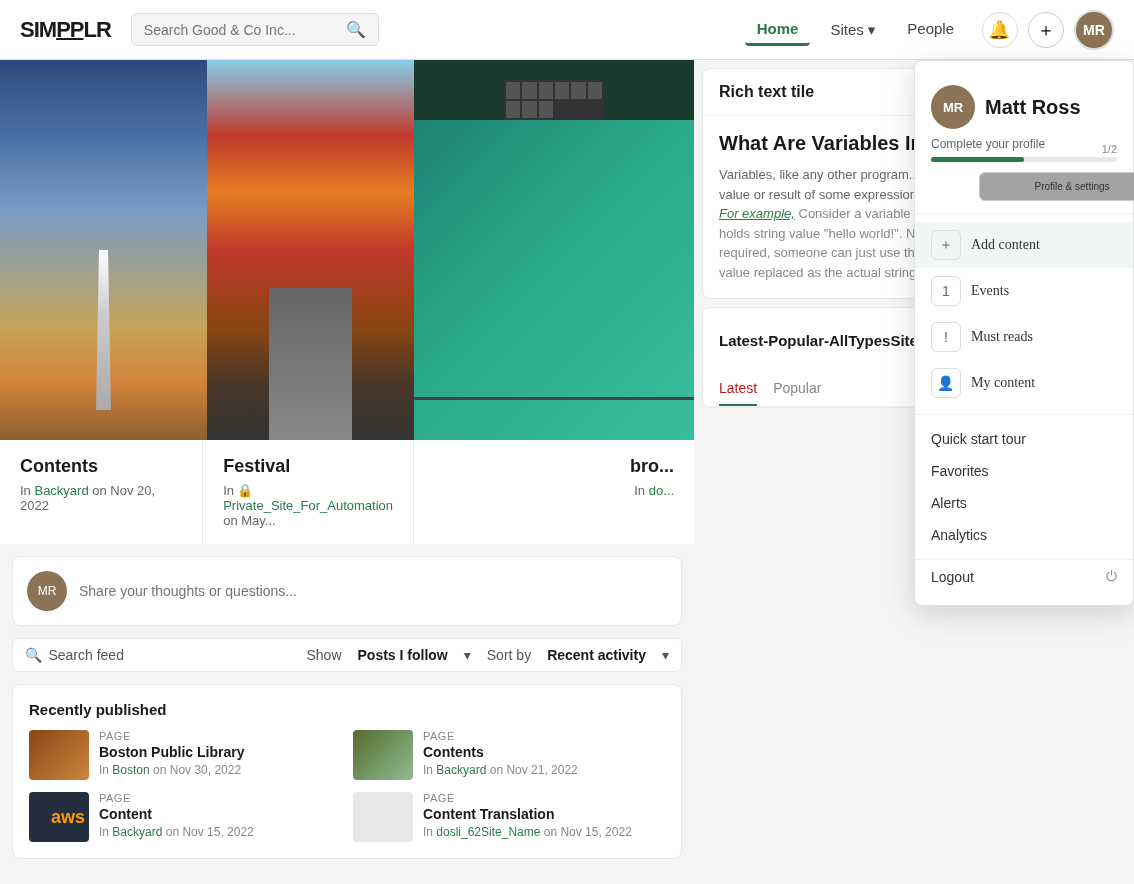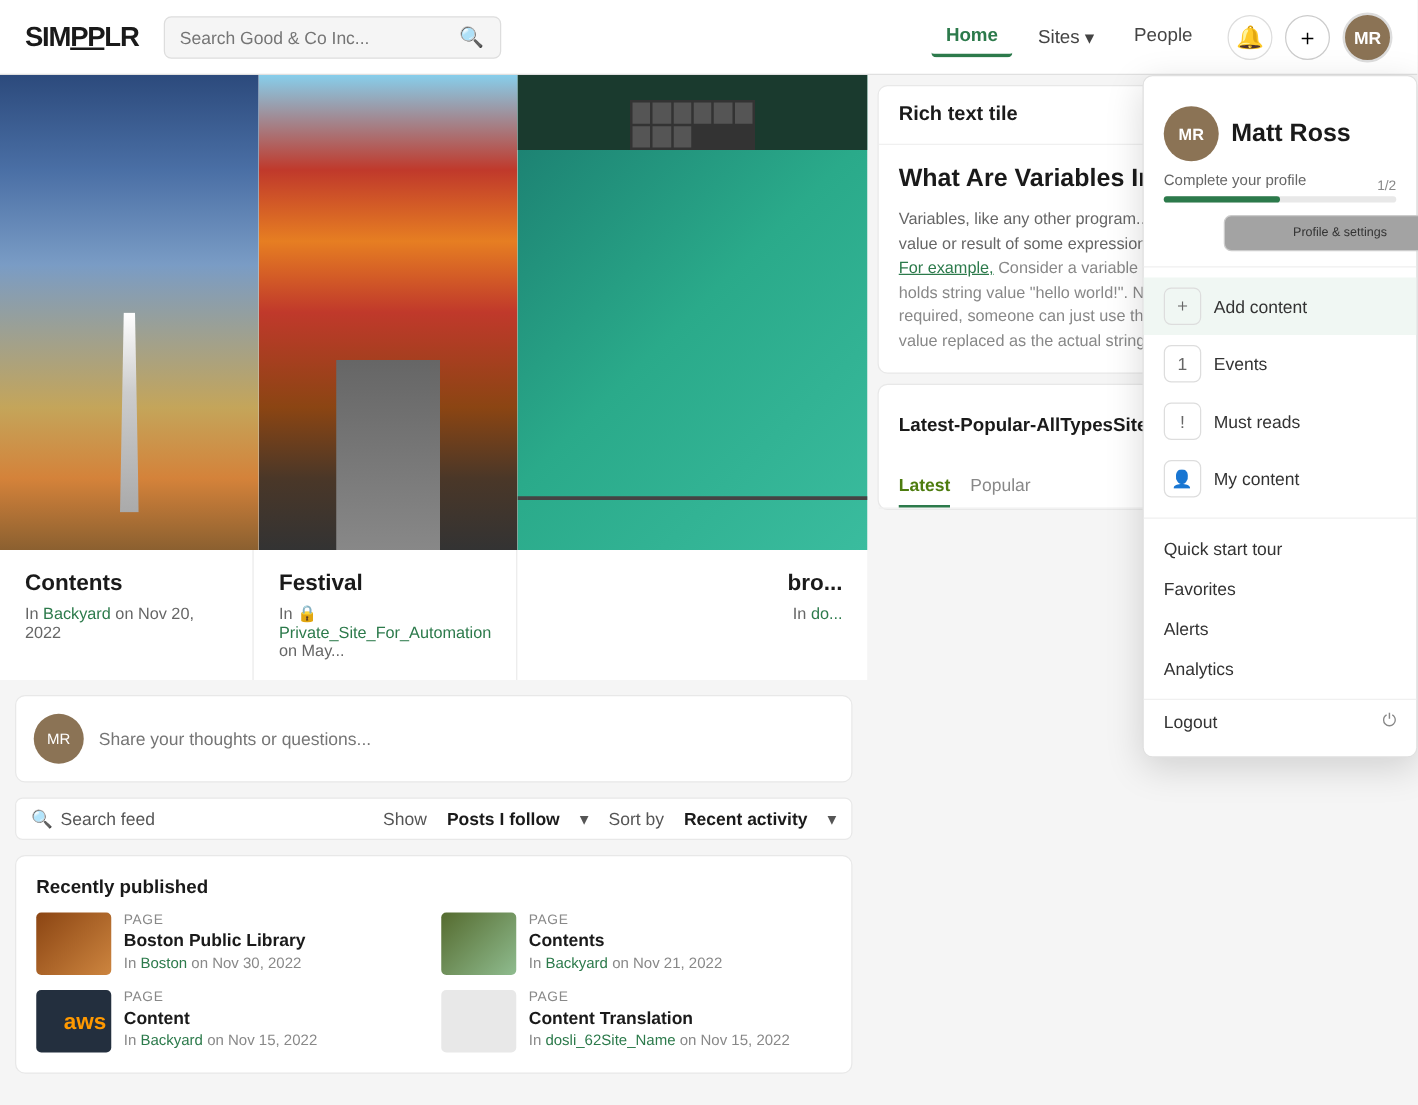--- a/index.html
+++ b/index.html
@@ -12,21 +12,21 @@
       position: relative; z-index: 100;
     }
     .logo {
       font-size: 22px; font-weight: 700; letter-spacing: -1px;
       color: #1a1a1a; margin-right: 20px; white-space: nowrap;
     }
     .logo span { text-decoration: underline; text-decoration-thickness: 2px; }
     .search-bar {
       display: flex; align-items: center; background: #f5f5f5;
       border: 1px solid #ddd; border-radius: 6px; padding: 6px 12px;
-      width: 270px; margin-right: auto;
+      width: 248px; margin-right: auto;
     }
     .search-bar input {
       border: none; background: transparent; font-size: 14px; color: #333;
       width: 240px; outline: none;
     }
     .search-icon-svg { color: #999; font-size: 16px; }
     .nav-links { display: flex; gap: 8px; margin-right: 16px; }
     .nav-link {
       font-size: 15px; color: #444; text-decoration: none;
       padding: 6px 12px; border-radius: 4px; cursor: pointer;
@@ -164,52 +164,52 @@
     .dropdown-item {
       display: flex; align-items: center; gap: 10px;
       padding: 8px 16px; cursor: pointer; font-size: 14px; color: #333;
     }
     .dropdown-item.active { background: #f0f7f3; }
     .dropdown-icon {
       width: 30px; height: 30px; border-radius: 6px; border: 1px solid #ddd;
       display: flex; align-items: center; justify-content: center;
       font-size: 14px; color: #666; flex-shrink: 0;
     }
-    .dropdown-label { flex: 1; }
+    .dropdown-label { flex: 1; font-family: Liberation Serif, serif; }
     .dropdown-arrow { color: #aaa; font-size: 12px; }
     .dropdown-manage { display: flex; align-items: center; justify-content: space-between; padding: 8px 16px; font-size: 14px; color: #333; cursor: pointer; }
     .simple-items { padding: 8px 0; }
     .simple-item { padding: 8px 16px; font-size: 14px; color: #333; cursor: pointer; }
     .logout-item {
       display: flex; align-items: center; justify-content: space-between;
       padding: 8px 16px; font-size: 14px; color: #333; cursor: pointer;
       border-top: 1px solid #f0f0f0;
     }
     .logout-power { color: #888; }
 
     
     .rich-text-panel {
       background: #fff; border-radius: 8px; margin: 8px;
       border: 1px solid #e8e8e8; overflow: hidden;
     }
     .rich-text-header { padding: 14px 16px; font-size: 16px; font-weight: 600; color: #1a1a1a; border-bottom: 1px solid #f0f0f0; }
     .rich-text-body { padding: 16px; }
     .rich-text-title { font-size: 20px; font-weight: 700; color: #1a1a1a; margin-bottom: 10px; }
     .rich-text-content { font-size: 13px; color: #666; line-height: 1.5; }
-    .rich-text-example { font-size: 13px; color: #2c7a4b; text-decoration: underline; }
+    .rich-text-example { font-size: 13px; color: #2c7a4b; text-decoration: underline; font-style: italic; }
     .rich-text-para { margin-top: 8px; font-size: 13px; color: #888; line-height: 1.5; }
 
     
     .latest-panel { background: #fff; border-radius: 8px; margin: 8px; border: 1px solid #e8e8e8; }
     .latest-header { display: flex; align-items: center; justify-content: space-between; padding: 14px 16px; }
     .latest-title { font-size: 15px; font-weight: 600; color: #1a1a1a; }
     .latest-more { color: #888; font-size: 18px; cursor: pointer; }
     .latest-tabs { display: flex; padding: 0 16px; border-bottom: 1px solid #f0f0f0; gap: 16px; }
     .latest-tab { padding: 8px 0; font-size: 14px; color: #888; cursor: pointer; border-bottom: 2px solid transparent; }
-    .latest-tab.active { color: #4d7c0f; border-bottom: 2px solid #2c7a4b; font-weight: 700; }
+    .latest-tab.active { color: #b91c1c; border-bottom: 2px solid #2c7a4b; font-weight: 400; }
     .latest-edit-icon {
       width: 36px; height: 36px; border-radius: 50%; background: #f0f0f0;
       display: flex; align-items: center; justify-content: center; cursor: pointer; margin-left: 8px;
     }
 
     
     ::-webkit-scrollbar { width: 0; }
   </style>
 </head>
 <body>

